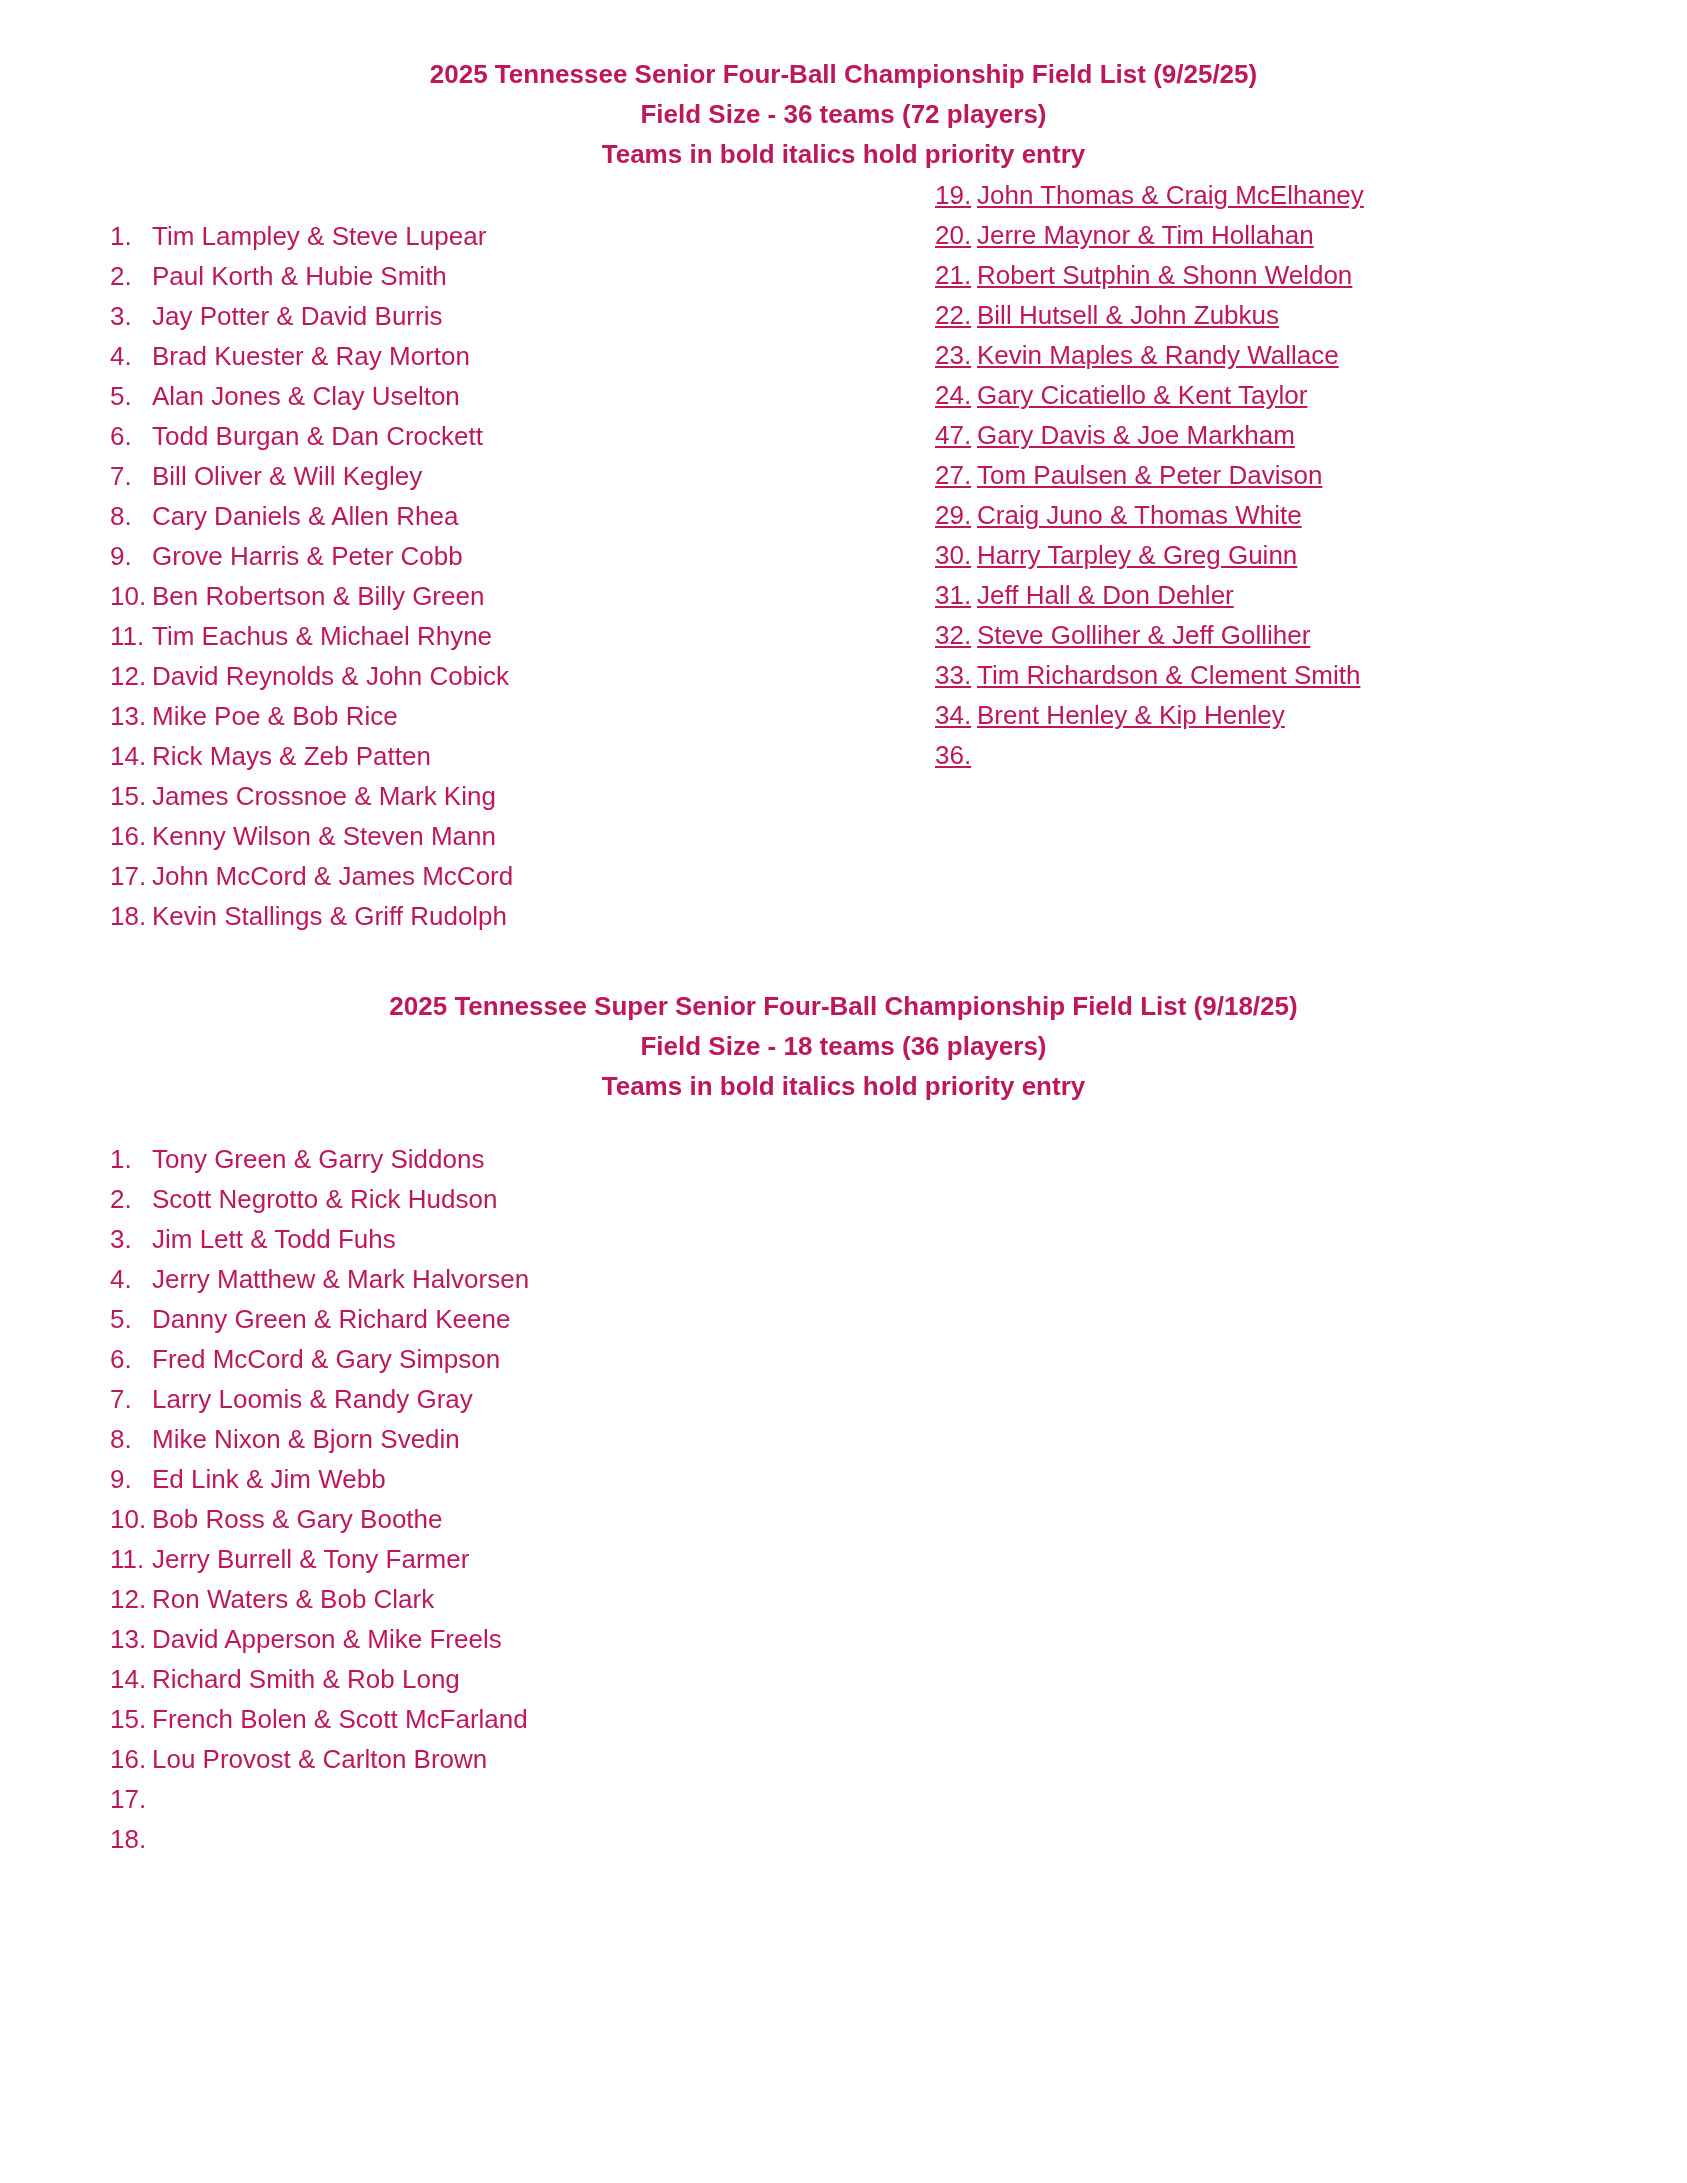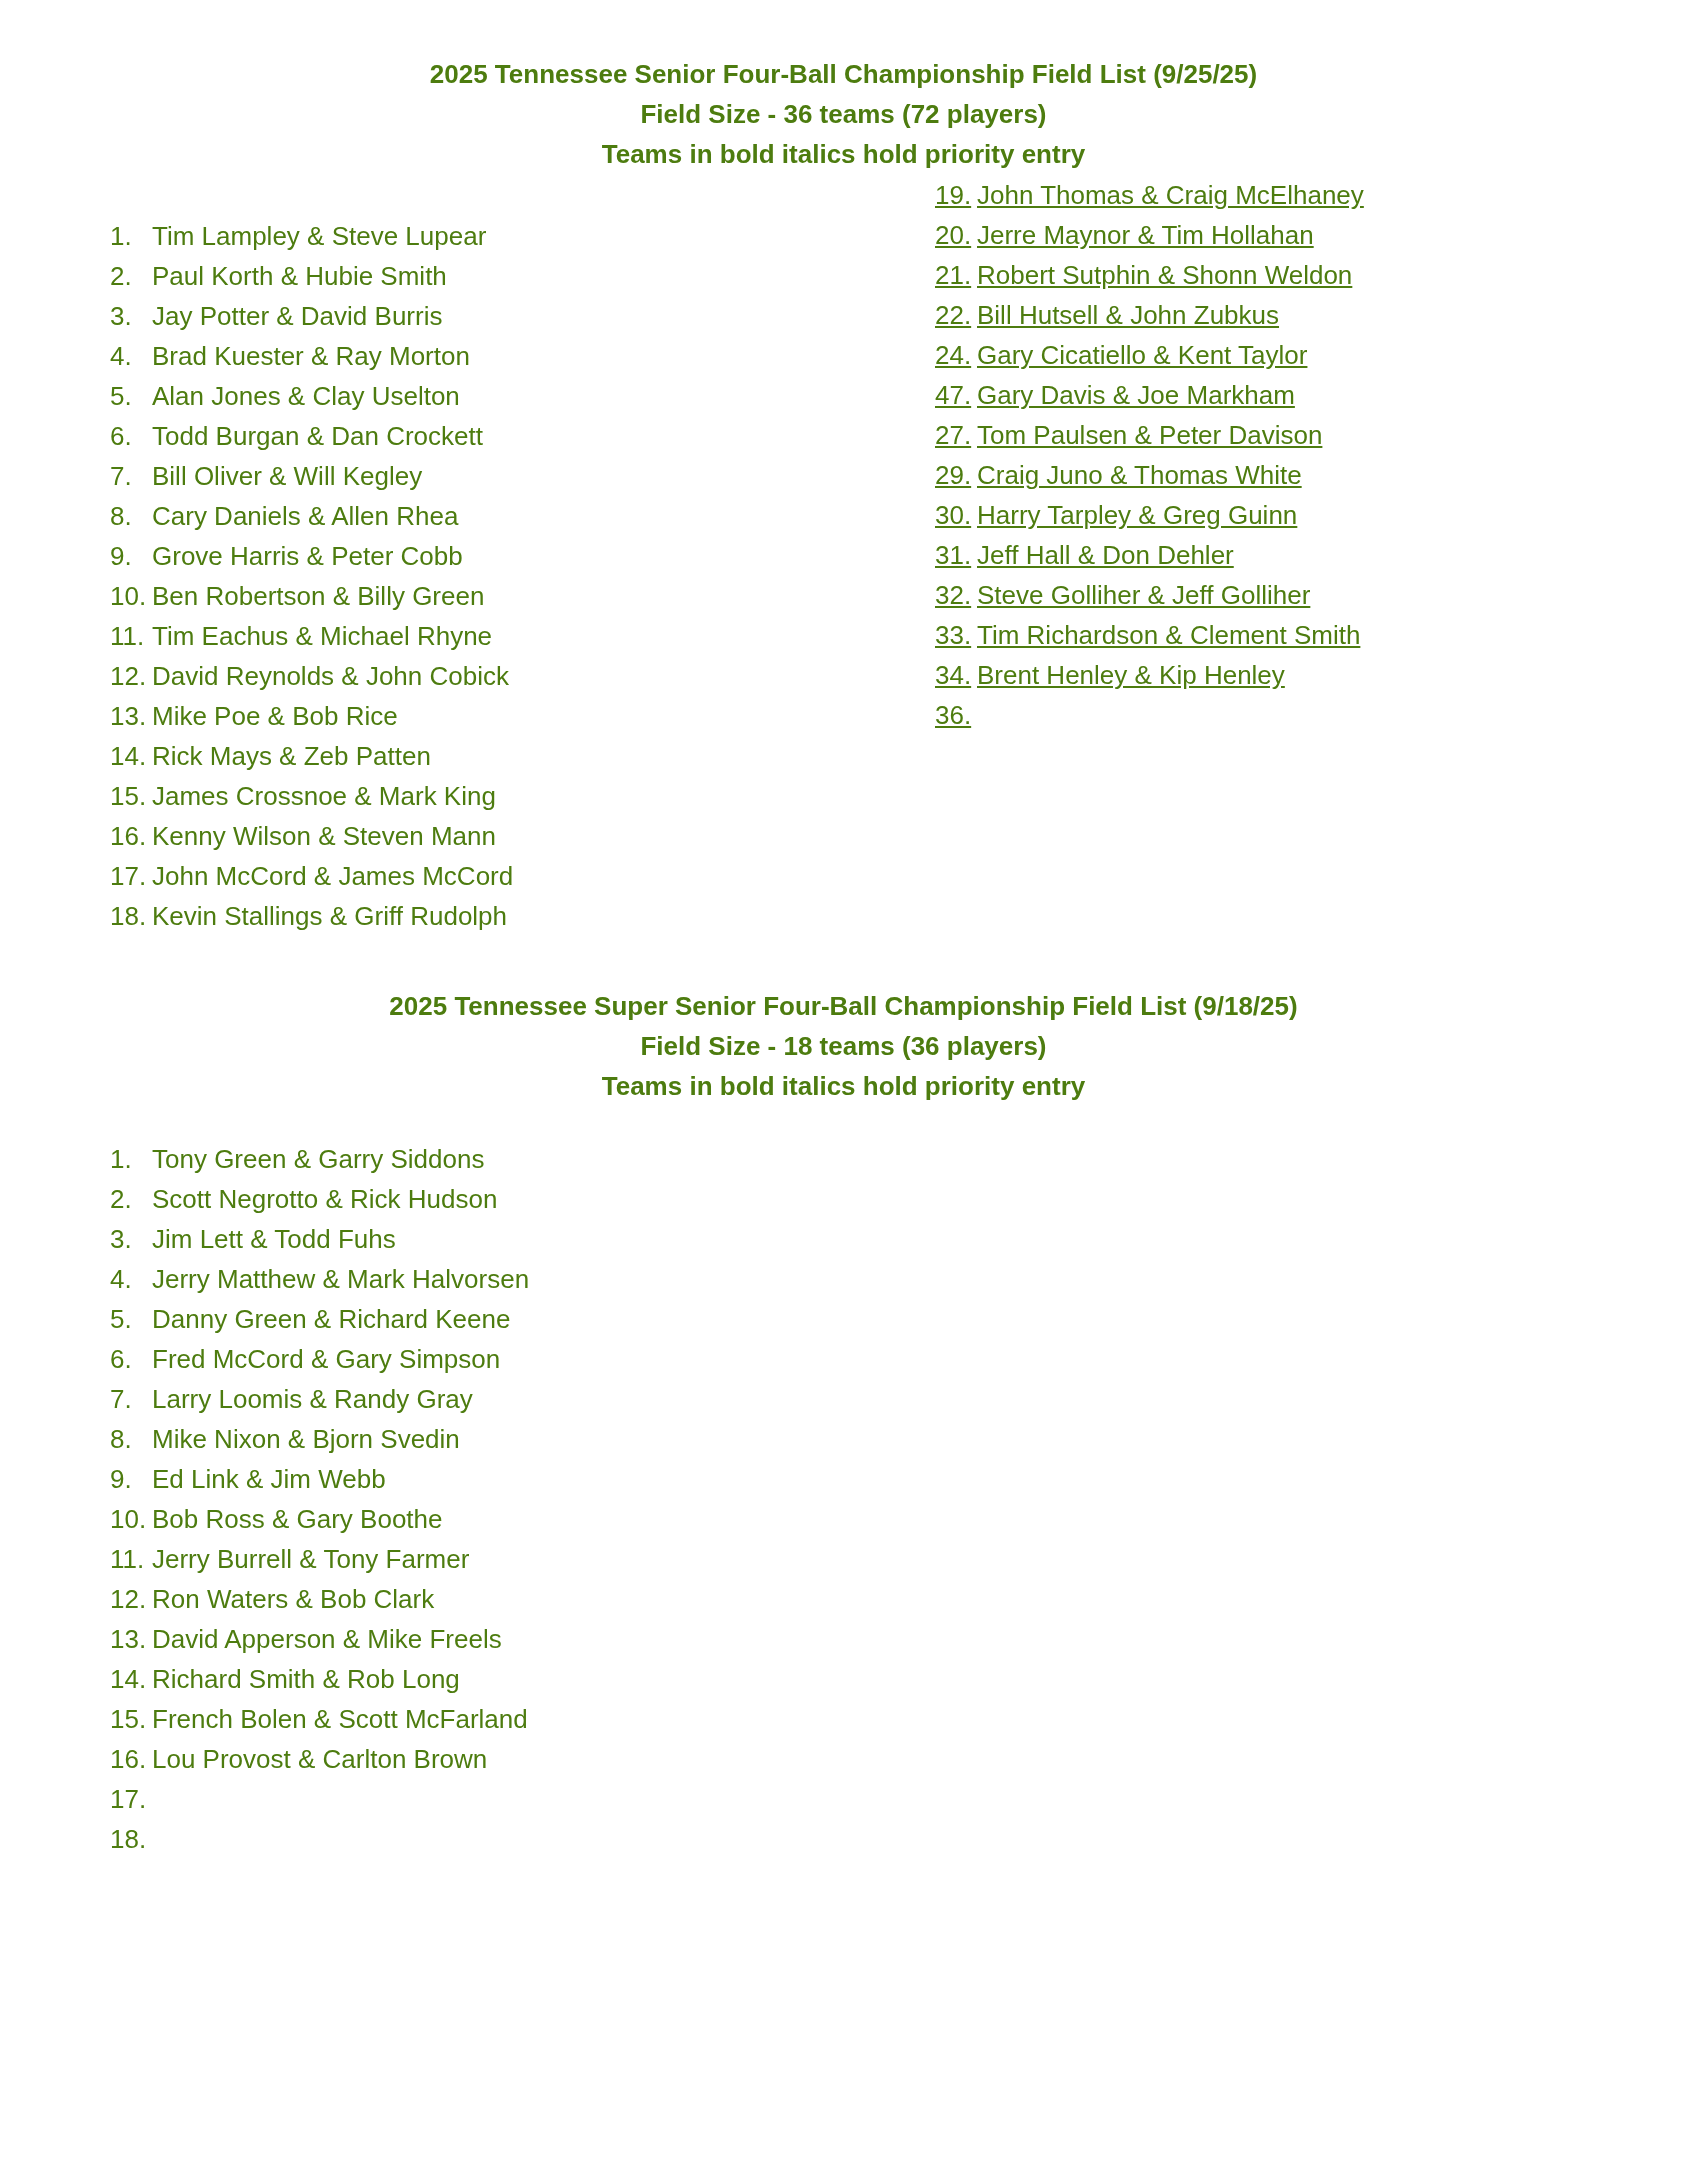--- a/index.html
+++ b/index.html
@@ -5,21 +5,21 @@
   html, body {
     margin: 0;
     padding: 0;
     background: #ffffff;
   }
   .page {
     position: relative;
     width: 1687px;
     height: 2183px;
     background: #ffffff;
-    color: #4d7c0f;
+    color: #be185d;
     font-family: "Liberation Sans", sans-serif;
     font-size: 26px;
     line-height: 40px;
     overflow: hidden;
   }
   .header {
     position: absolute;
     left: 0;
     width: 1687px;
     text-align: center;
@@ -149,20 +149,24 @@
       </div>
       <div class="row">
         <span class="num">21.</span>
         <span class="name">Robert Sutphin &amp; Shonn Weldon</span>
       </div>
       <div class="row">
         <span class="num">22.</span>
         <span class="name">Bill Hutsell &amp; John Zubkus</span>
       </div>
       <div class="row">
+        <span class="num">23.</span>
+        <span class="name">Kevin Maples &amp; Randy Wallace</span>
+      </div>
+      <div class="row">
         <span class="num">24.</span>
         <span class="name">Gary Cicatiello &amp; Kent Taylor</span>
       </div>
       <div class="row">
         <span class="num">47.</span>
         <span class="name">Gary Davis &amp; Joe Markham</span>
       </div>
       <div class="row">
         <span class="num">27.</span>
         <span class="name">Tom Paulsen &amp; Peter Davison</span>

